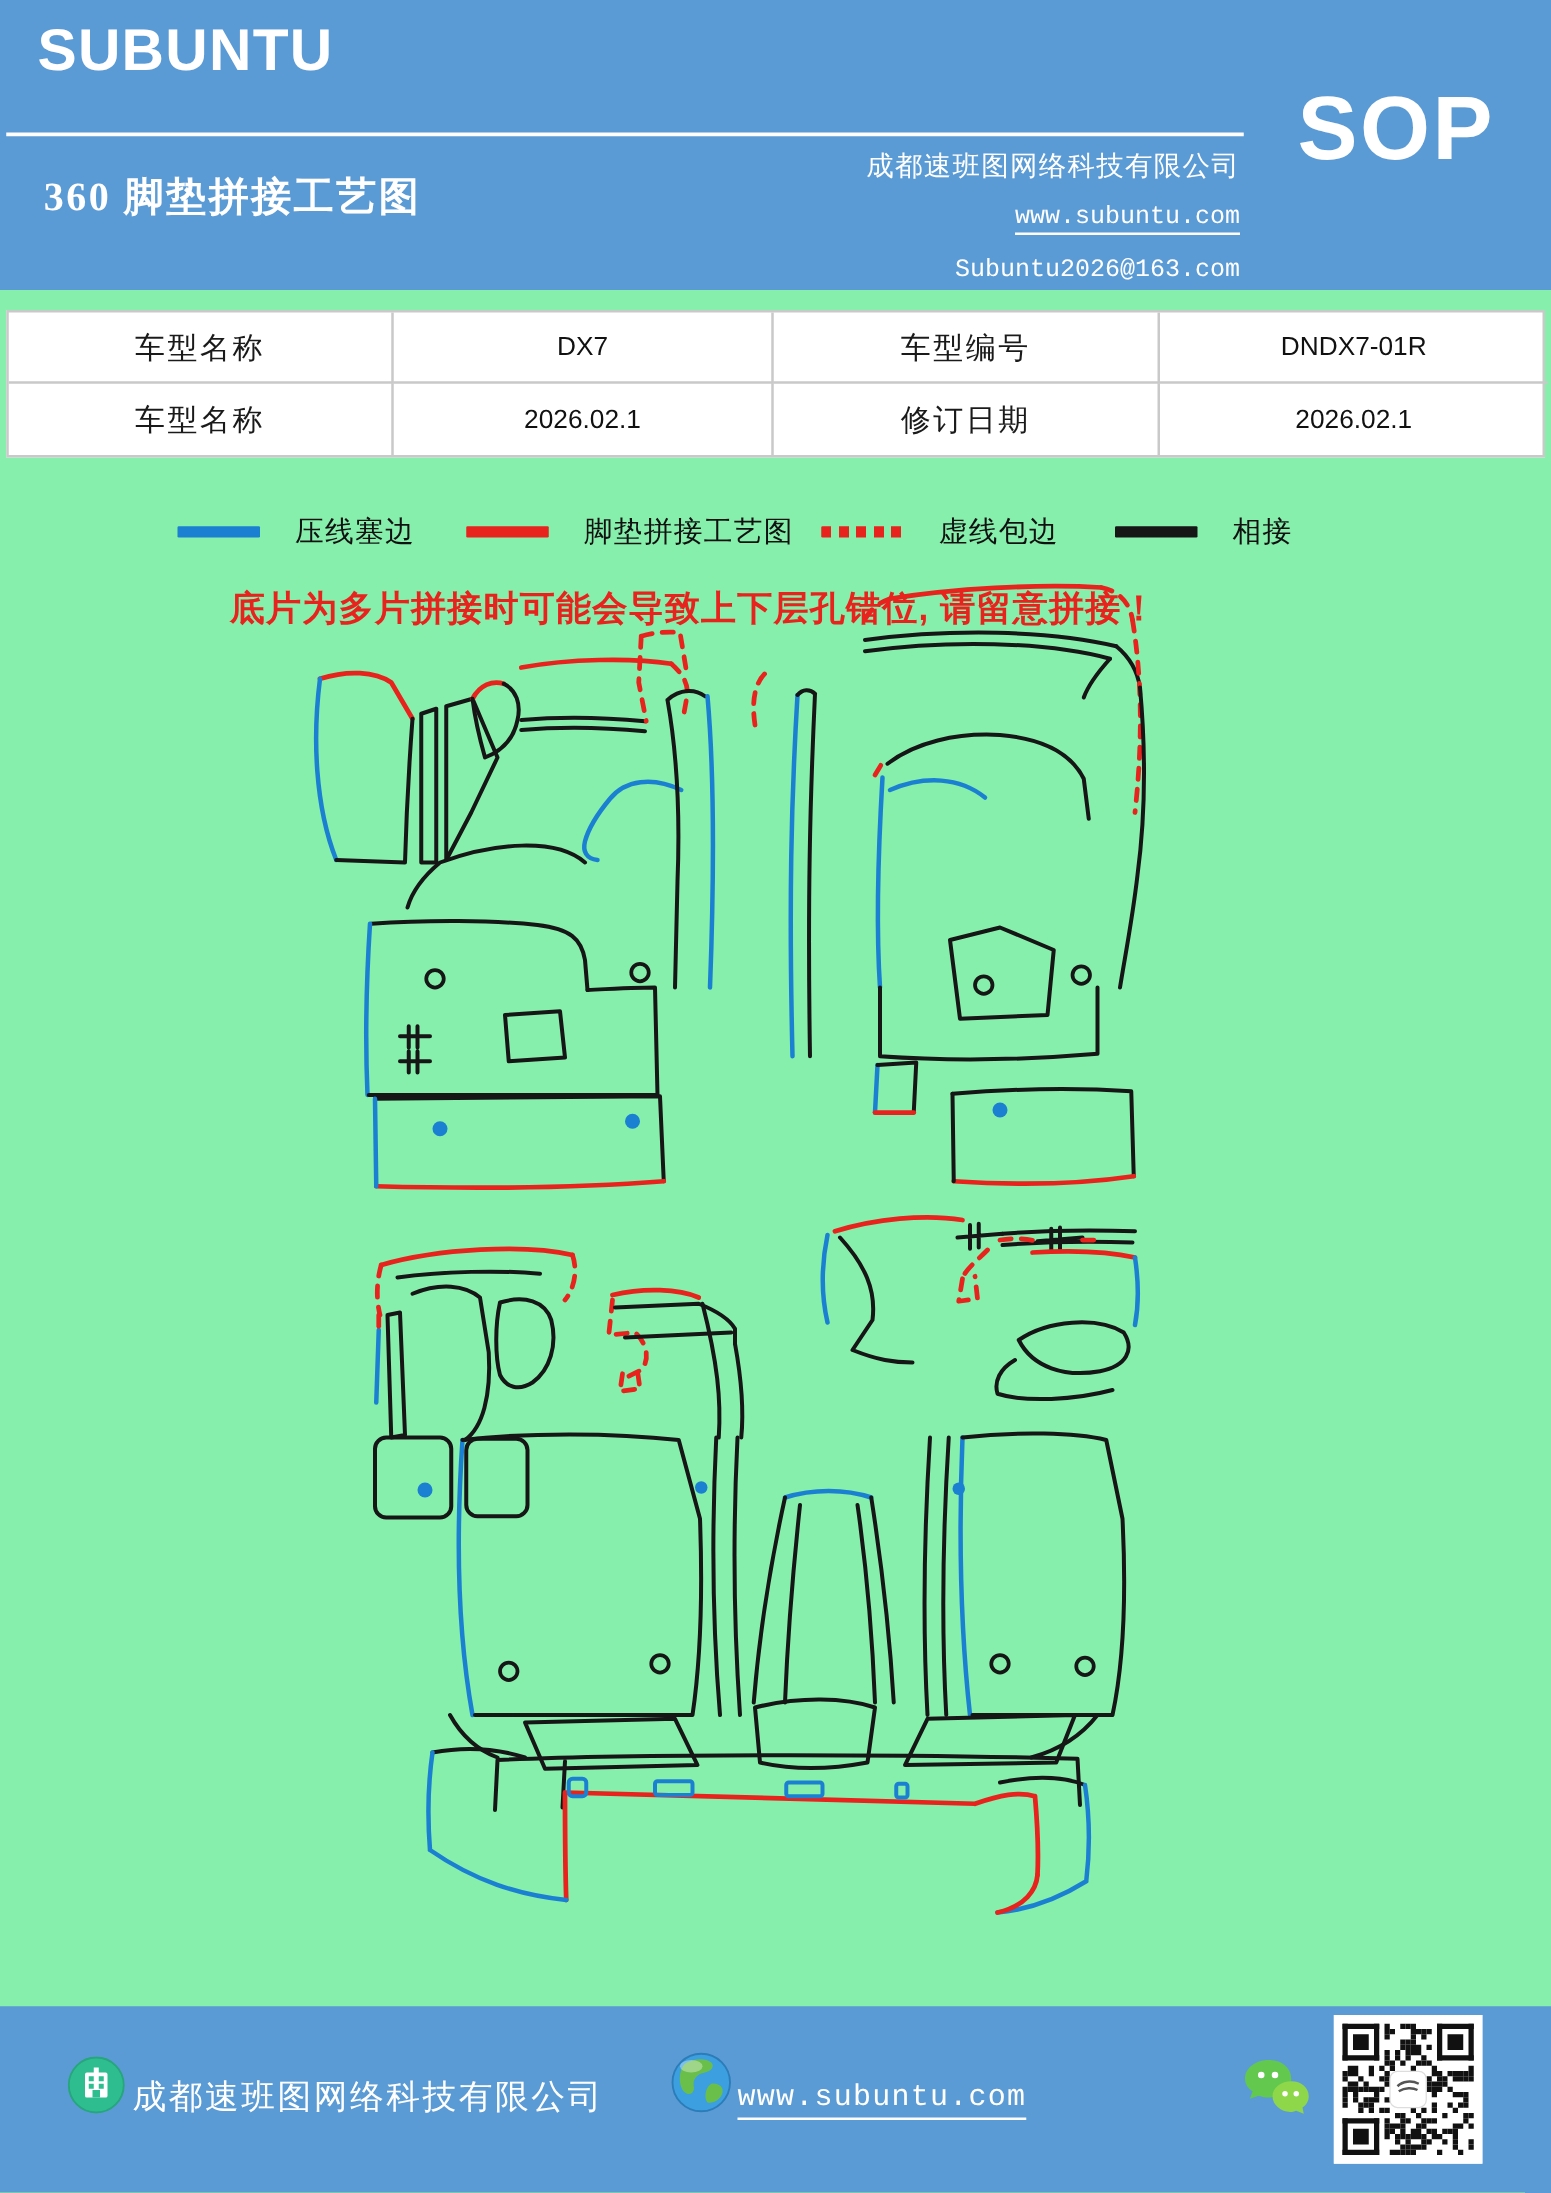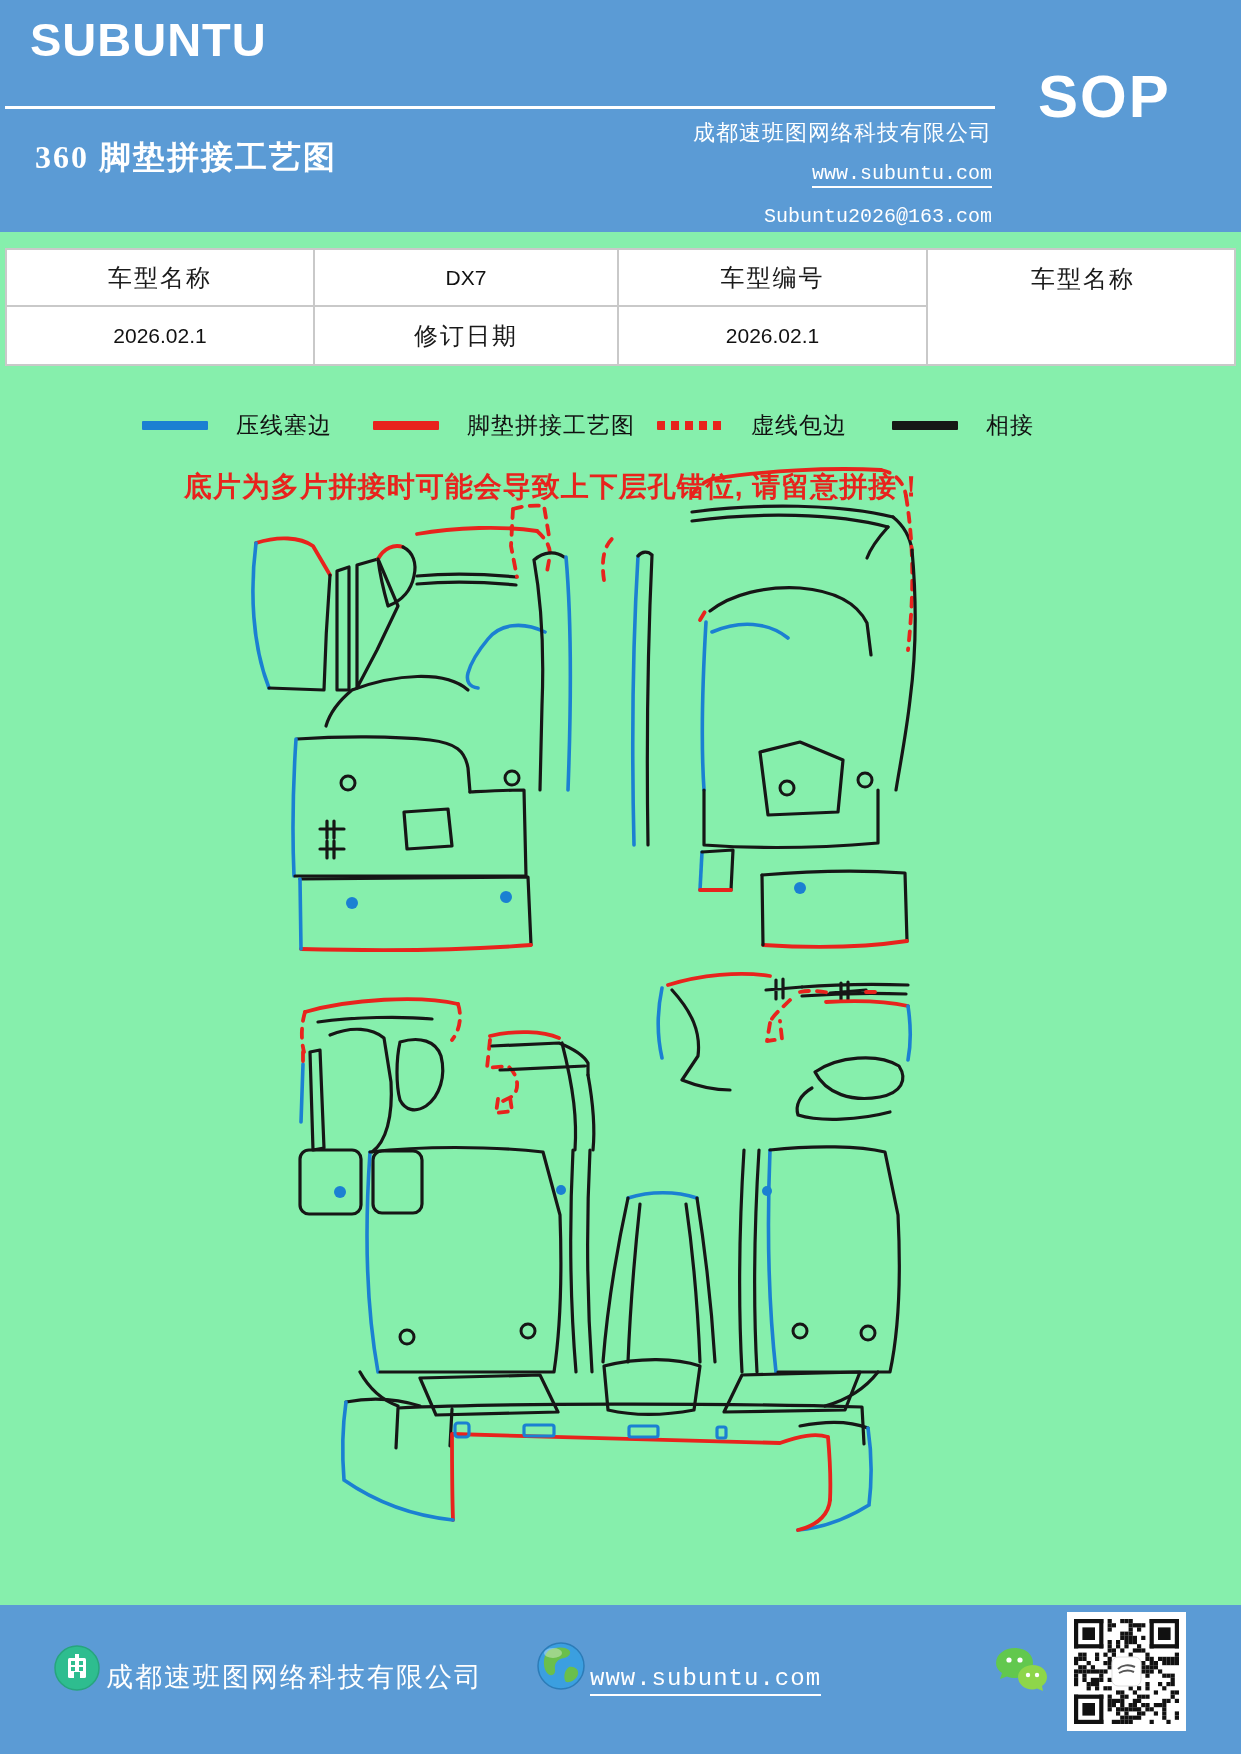--- a/index.html
+++ b/index.html
@@ -12,21 +12,21 @@
 
   
   .header{position:absolute;left:0;top:0;width:1241px;height:232px;background:var(--c-header);}
   .brand{position:absolute;left:30px;top:12px;color:#fff;font-size:47px;font-weight:800;letter-spacing:1px;font-family:"Liberation Sans",sans-serif;}
   .header-rule{position:absolute;left:5px;top:106px;width:990px;height:3px;background:#fff;}
   .doc-title{position:absolute;left:35px;top:136px;color:#fff;font-size:32px;font-weight:600;letter-spacing:2px;font-family:"Liberation Serif","DejaVu Serif",serif;}
   .hdr-right{position:absolute;right:249px;top:118px;text-align:right;color:#fff;}
   .hdr-company{font-size:22px;letter-spacing:1px;font-family:"Liberation Serif","DejaVu Serif",serif;}
   .hdr-link{display:inline-block;margin-top:14px;font-size:20px;font-family:"Liberation Mono","DejaVu Sans Mono",monospace;color:#fff;text-decoration:none;border-bottom:2px solid #fff;padding-bottom:1px;cursor:pointer;}
   .hdr-email{margin-top:17px;font-size:20px;font-family:"Liberation Mono","DejaVu Sans Mono",monospace;}
-  .sop{position:absolute;left:1038px;top:62px;color:#fff;font-size:60px;font-weight:800;letter-spacing:2px;}
+  .sop{position:absolute;left:1038px;top:62px;color:#fff;font-size:72px;font-weight:800;letter-spacing:2px;}
 
   
   .info-table{position:absolute;left:5px;top:248px;width:1231px;display:grid;grid-template-columns:308px 304px 309px 310px;border:2px solid var(--c-border);background:#fff;}
   .cell{height:57px;display:flex;align-items:center;justify-content:center;border-right:2px solid var(--c-border);border-bottom:2px solid var(--c-border);text-align:right;}
   .cell:nth-child(4n){border-right:none;}
   .cell.last-row{border-bottom:none;}
   .cell .lab{font-size:24px;color:#1a1a1a;font-family:"Liberation Serif","DejaVu Serif",serif;letter-spacing:2px;}
   .cell .val{font-size:21px;color:#111;font-family:"Liberation Sans",sans-serif;}
 
   
@@ -82,20 +82,23 @@
 
   <div class="info-table">
     <div class="cell">
         <span class="lab">车型名称</span>
       </div>
     <div class="cell">
         <span class="val">DX7</span>
       </div>
     <div class="cell">
         <span class="lab">车型编号</span>
+      </div>
+    <div class="cell">
+        <span class="val">DNDX7-01R</span>
       </div>
     <div class="cell last-row">
         <span class="lab">车型名称</span>
       </div>
     <div class="cell last-row">
         <span class="val">2026.02.1</span>
       </div>
     <div class="cell last-row">
         <span class="lab">修订日期</span>
       </div>

